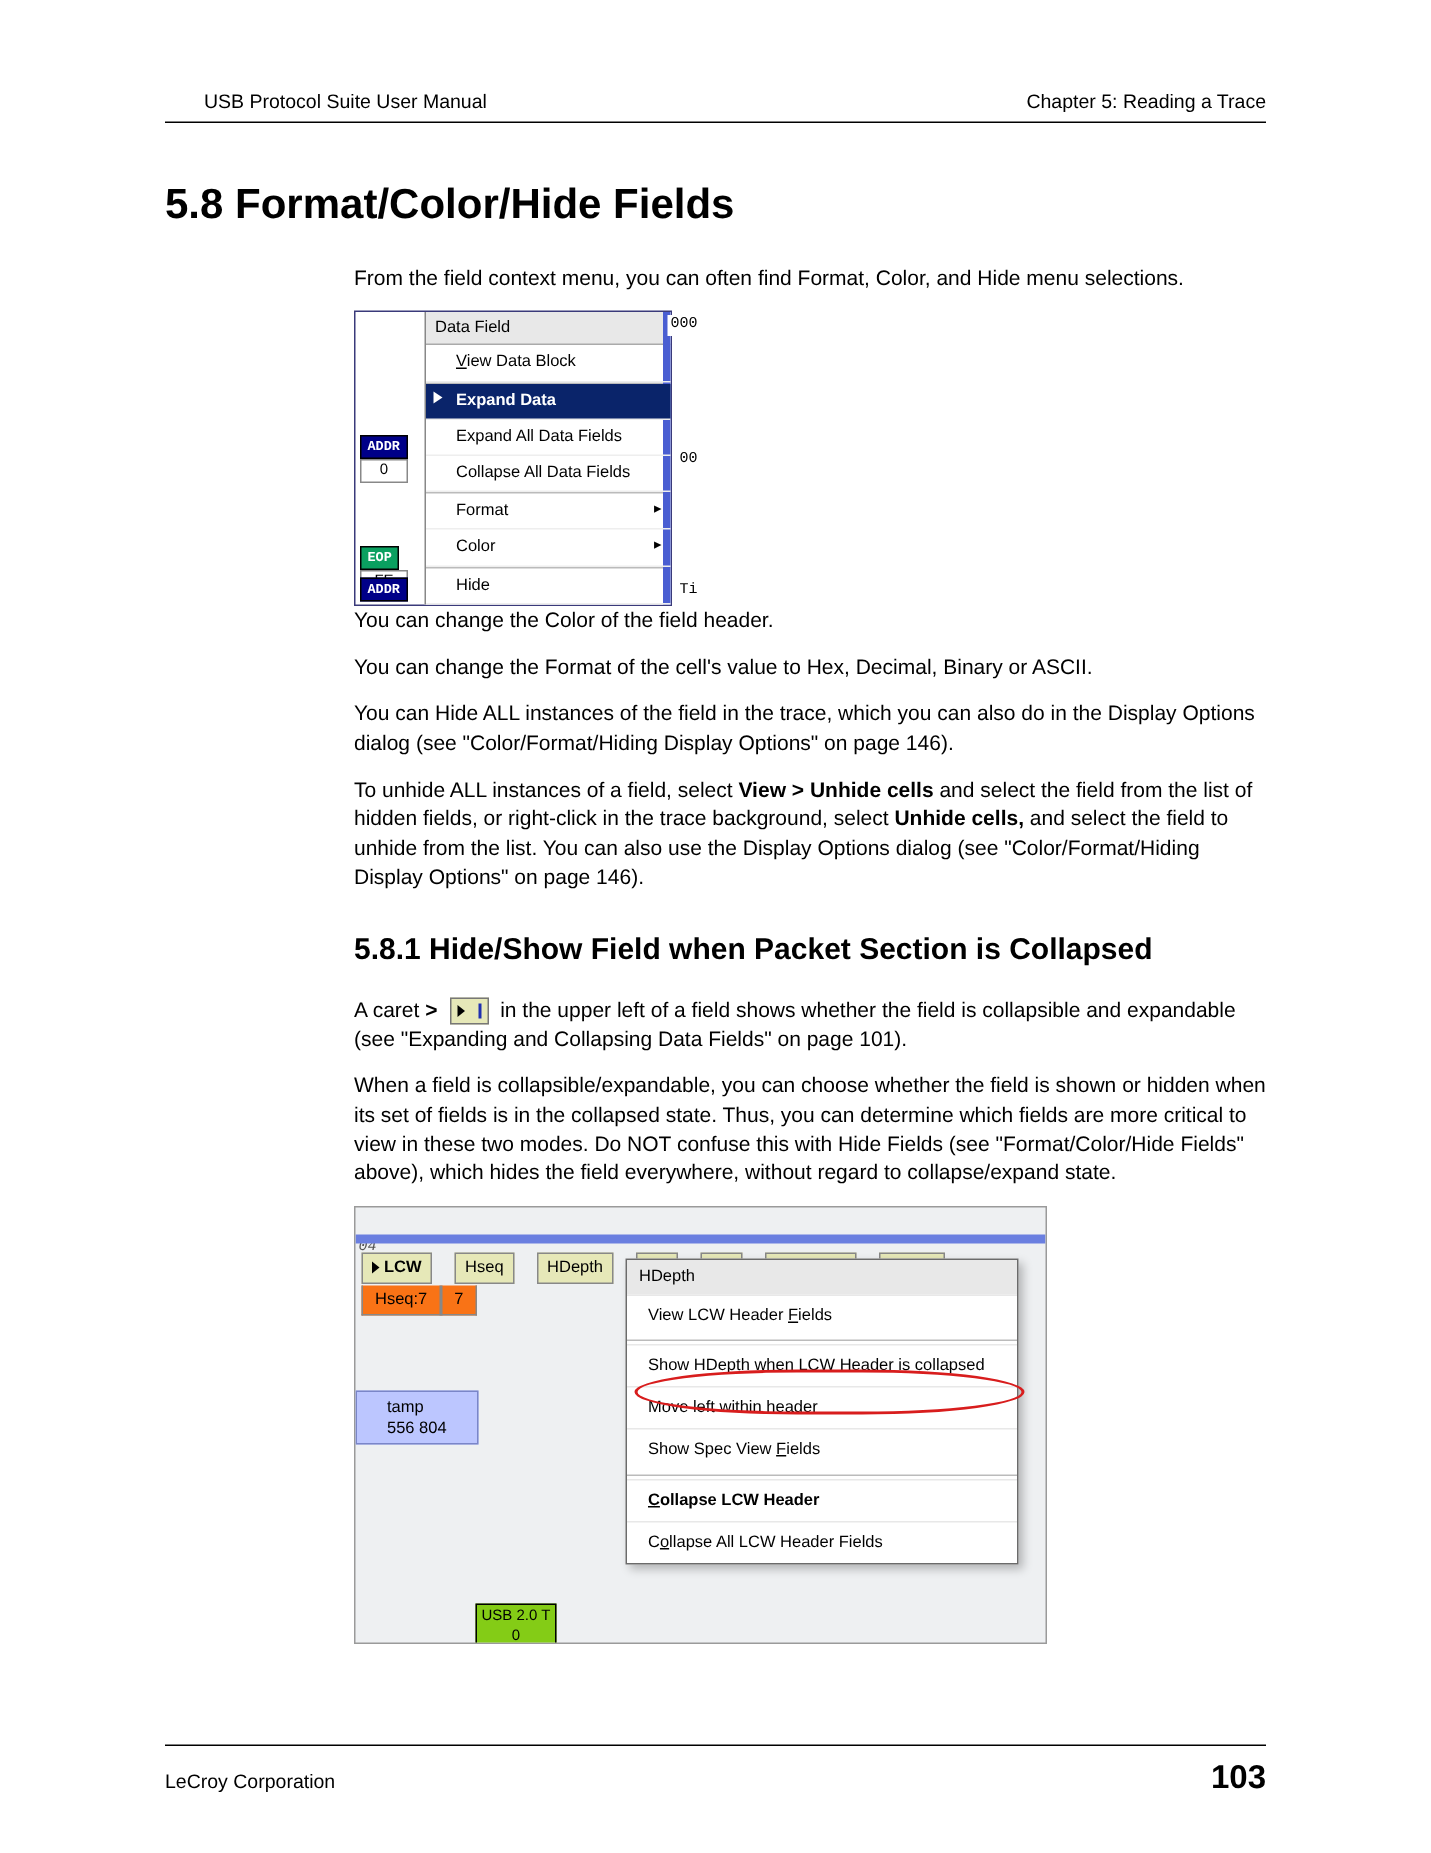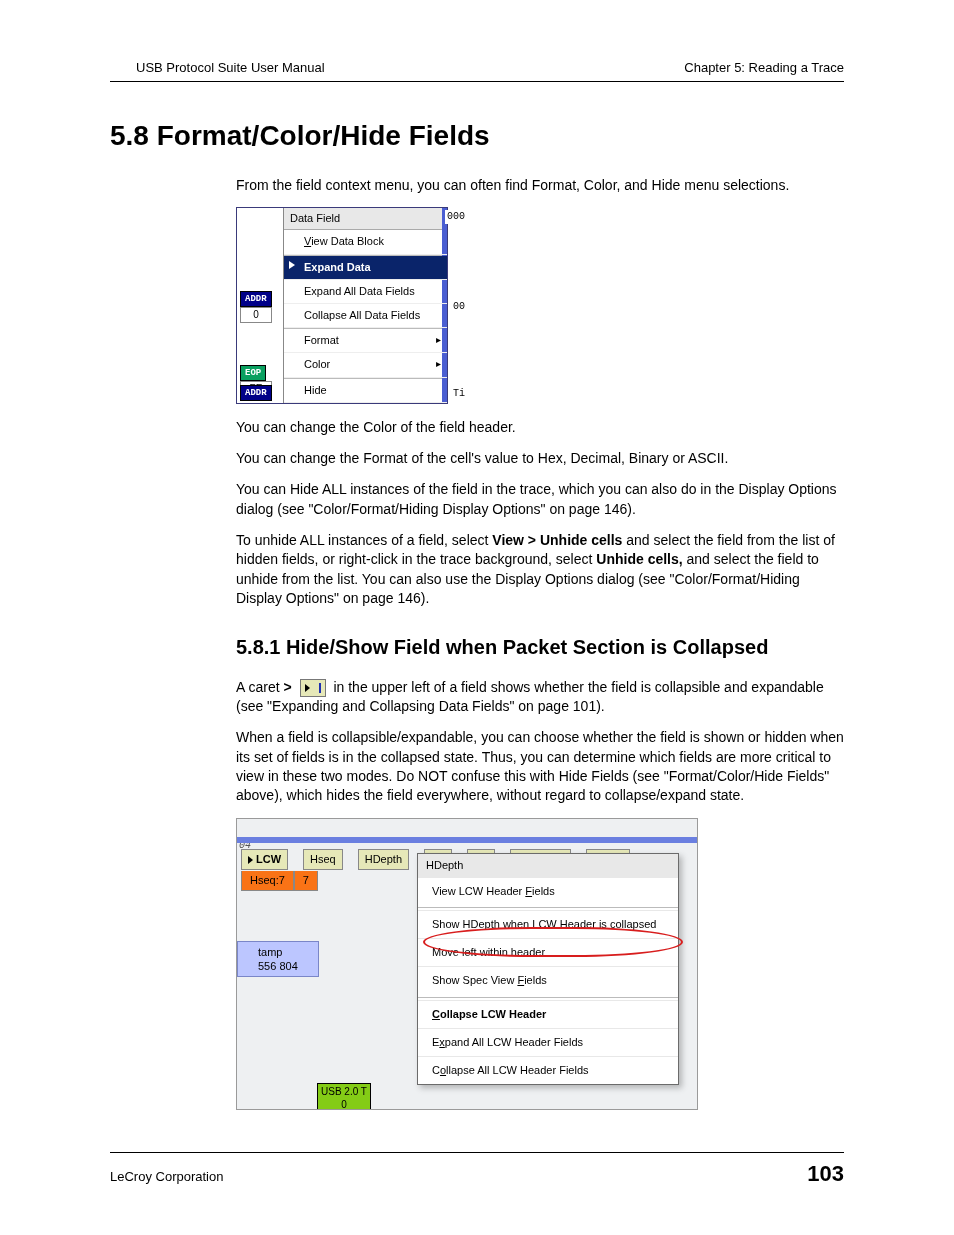--- a/index.html
+++ b/index.html
@@ -52,21 +52,20 @@
   }
   .body-col p { margin: 0 0 12px 0; }
 
   
   .shot1 {
     width: 210px;
     border: 1px solid #3a3a7a;
     background: #fff;
     font-family: Tahoma, sans-serif;
     font-size: 11px;
-    margin-bottom: 14px;
     position: relative;
   }
   .shot1 .row {
     display: flex;
     align-items: center;
   }
   .shot1 .chip {
     display: inline-block;
     padding: 1px 4px;
     border: 1px solid #000;
@@ -269,21 +268,21 @@
     width:256px; height:26px;
     border:2px solid #d81d1d;
     border-radius:50%/60%;
     pointer-events:none;
   }
 
   
   .footer{
     position:absolute;
     left:110px; right:110px;
-    bottom:48px;
+    bottom:37px;
     border-top:1px solid #000;
     padding-top:8px;
     display:flex;
     justify-content:space-between;
     align-items:baseline;
   }
   .footer .corp{ font-size:13px; }
   .footer .pg{ font-size:22px; font-weight:800; font-family:Arial, sans-serif; }
 
   u.acc{ text-decoration: underline; }
@@ -395,21 +394,20 @@
 
       <div class="menu2">
         <div class="hdr">HDepth</div>
         <div class="mi">View LCW Header <u class="acc">F</u>ields</div>
         <div class="divider2"></div>
         <div class="mi">Show HDepth when LCW Header is collapsed</div>
         <div class="mi">Move left within header</div>
         <div class="mi">Show Spec View <u class="acc">F</u>ields</div>
         <div class="divider2"></div>
         <div class="mi bold"><u class="acc">C</u>ollapse LCW Header</div>
-        <div class="mi">E<u class="acc">x</u>pand All LCW Header Fields</div>
         <div class="mi">C<u class="acc">o</u>llapse All LCW Header Fields</div>
       </div>
 
       <div class="red-ellipse"></div>
     </div>
 
   </div>
 
   <div class="footer">
     <span class="corp">LeCroy Corporation</span>

